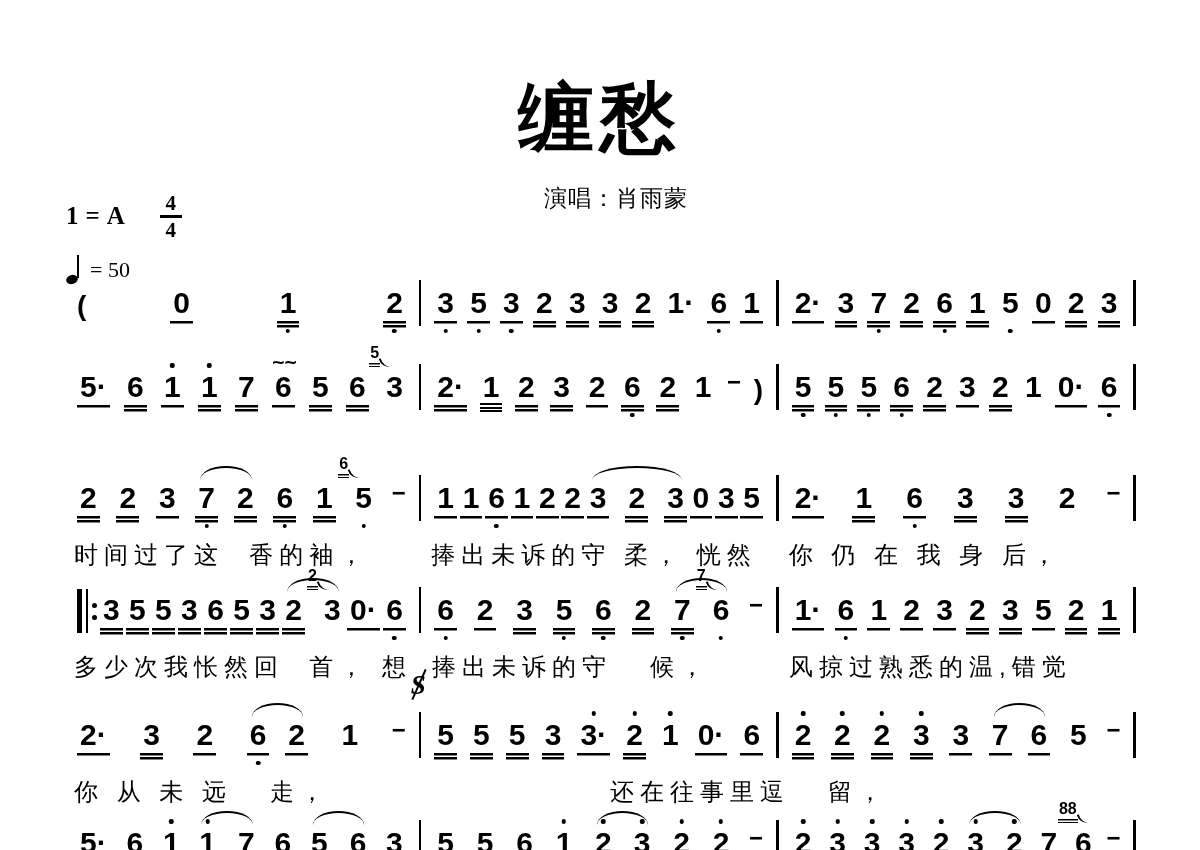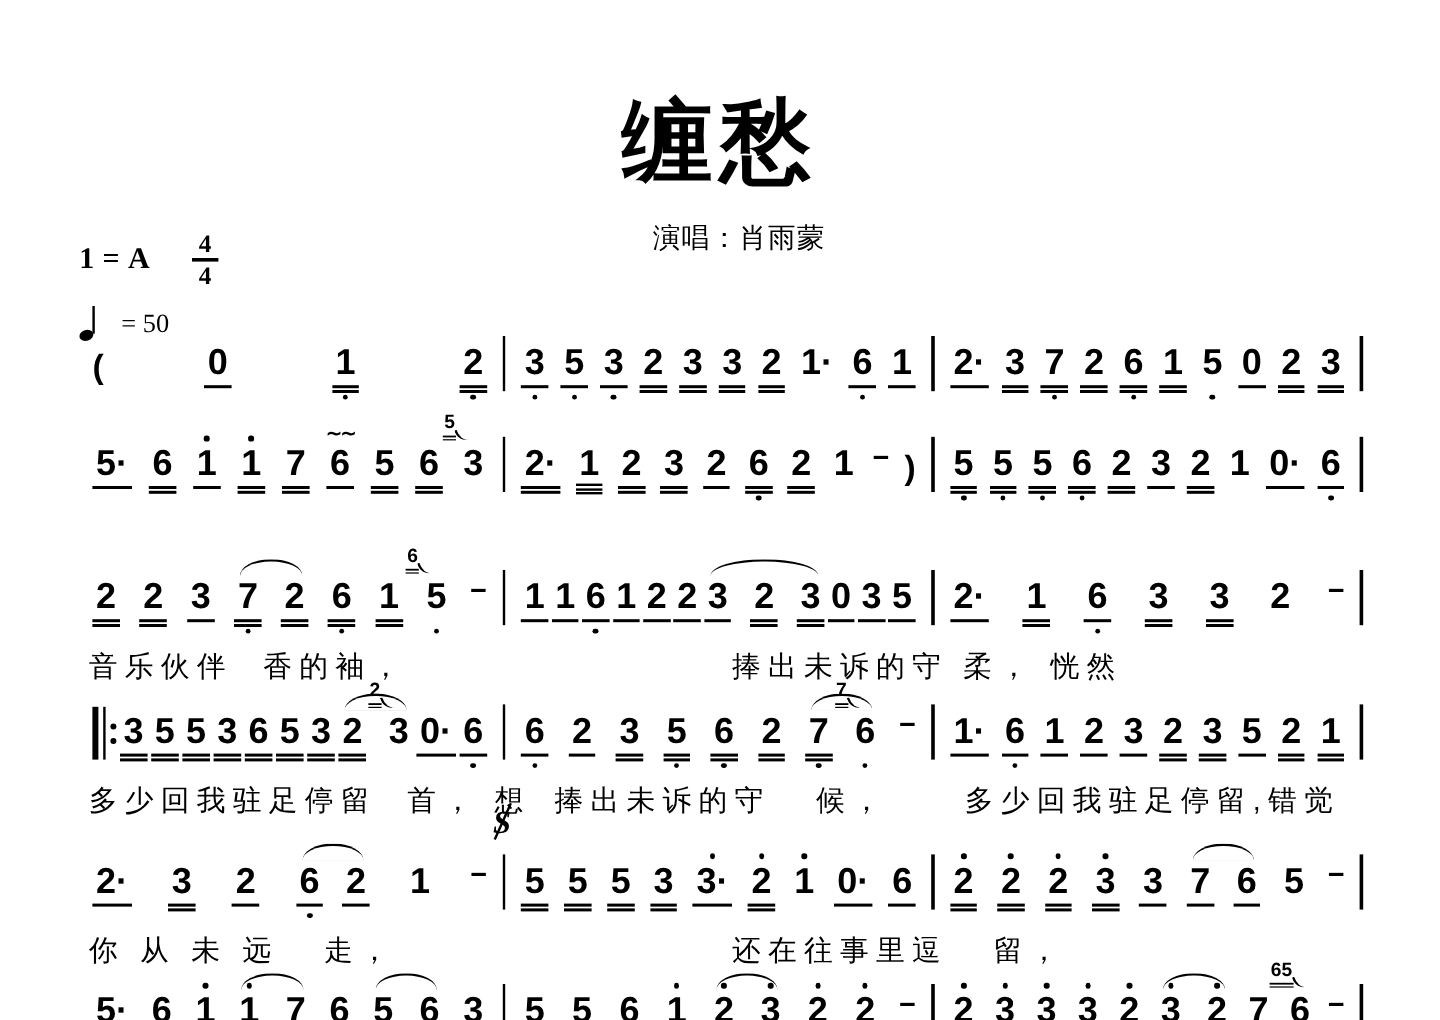--- a/index.html
+++ b/index.html
@@ -10,21 +10,21 @@
          font:700 76px "Liberation Serif",serif;letter-spacing:6px;}
   .singer{position:absolute;top:183px;left:16px;width:100%;text-align:center;
           font:400 23px "Liberation Sans",sans-serif;letter-spacing:1px;}
   .credits{position:absolute;top:176px;left:985px;font:400 19px "Liberation Sans",sans-serif;
            line-height:29px;white-space:pre;}
   .keyarea{position:absolute;top:192px;left:66px;}
   .keyrow{display:flex;align-items:center;gap:7px;font:700 25px "Liberation Serif",serif;}
   .timesig{display:inline-flex;flex-direction:column;align-items:center;margin-left:28px;
            font:700 21px "Liberation Serif",serif;line-height:1.05;}
   .tsbar{width:22px;height:2.5px;background:#000;margin:1px 0;}
-  .temporow{display:flex;align-items:center;gap:19px;margin-top:14px;}
+  .temporow{display:flex;align-items:center;gap:8px;margin-top:14px;}
   .qnote{position:relative;width:16px;height:30px;display:inline-block;}
   .qnote::before{content:"";position:absolute;left:0;bottom:1px;width:12px;height:9px;
                  background:#000;border-radius:50%;transform:rotate(-18deg);}
   .qnote::after{content:"";position:absolute;right:3px;bottom:7px;width:2px;height:23px;background:#000;}
   .tempoval{font:400 22px "Liberation Serif",serif;}
 
   #score{position:absolute;left:64px;top:0;width:1072px;}
   .system{position:absolute;left:0;width:1072px;}
   .sys-0{top:268px}.sys-1{top:352px}.sys-2{top:463px}.sys-3{top:575px}.sys-4{top:700px}.sys-5{top:808px}
   .notes-row{display:flex;align-items:flex-end;height:60px;}
@@ -219,22 +219,23 @@
             <span class="note"><span class="num u2">1</span></span>
             <span class="note"><span class="num u1">6</span><span class="dot-below"></span></span>
             <span class="note"><span class="num u2">3</span></span>
             <span class="note"><span class="num u2">3</span></span>
             <span class="note"><span class="num u0">2</span></span>
             <span class="sym dash">−</span>
           </div>
           <span class="bar"></span>
         </div>
         <div class="lyrics-row">
-          <div class="lyric-cell">音乐伙伴  香的袖，</div>
+          <div class="lyric-cell">时间过了这  香的袖，</div>
           <div class="lyric-cell">捧出未诉的守 柔， 恍然</div>
+          <div class="lyric-cell">你 仍 在 我 身 后，</div>
         </div>
       </div>
       <div class="system sys-3">
         <div class="notes-row">
           <div class="measure">
             <span class="repeat">
               <span class="rthick"></span>
               <span class="rthin"></span>
               <span class="rdots">
                 <span class="rdot"></span>
@@ -278,23 +279,23 @@
             <span class="note"><span class="num u1">3</span></span>
             <span class="note"><span class="num u2">2</span></span>
             <span class="note"><span class="num u2">3</span></span>
             <span class="note"><span class="num u1">5</span></span>
             <span class="note"><span class="num u2">2</span></span>
             <span class="note"><span class="num u2">1</span></span>
           </div>
           <span class="bar"></span>
         </div>
         <div class="lyrics-row">
-          <div class="lyric-cell">多少回我驻足停留  首， 想</div>
+          <div class="lyric-cell">多少次我怅然回  首， 想</div>
           <div class="lyric-cell">捧出未诉的守   候，</div>
-          <div class="lyric-cell">多少回我驻足停留,错觉</div>
+          <div class="lyric-cell">风掠过熟悉的温,错觉</div>
         </div>
       </div>
       <div class="system sys-4">
         <div class="notes-row">
           <div class="measure">
             <span class="note"><span class="num u1">2·</span></span>
             <span class="note"><span class="num u2">3</span></span>
             <span class="note"><span class="num u1">2</span></span>
             <span class="slur-group">
               <span class="note"><span class="num u1">6</span><span class="dot-below"></span></span>
@@ -374,20 +375,20 @@
             <span class="note"><span class="num u1">2</span><span class="dot-above"></span></span>
             <span class="note"><span class="num u1">3</span><span class="dot-above"></span></span>
             <span class="note"><span class="num u1">3</span><span class="dot-above"></span></span>
             <span class="note"><span class="num u1">3</span><span class="dot-above"></span></span>
             <span class="note"><span class="num u1">2</span><span class="dot-above"></span></span>
             <span class="slur-group">
               <span class="note"><span class="num u1">3</span><span class="dot-above"></span></span>
               <span class="note"><span class="num u1">2</span><span class="dot-above"></span></span>
             </span>
             <span class="note"><span class="num u1">7</span></span>
-            <span class="note"><span class="num u0">6</span><span class="grace">65</span></span>
+            <span class="note"><span class="num u0">6</span><span class="grace">88</span></span>
             <span class="sym dash">−</span>
           </div>
           <span class="bar"></span>
         </div>
       </div>
     </div>
 </div>
 
 </body></html>

